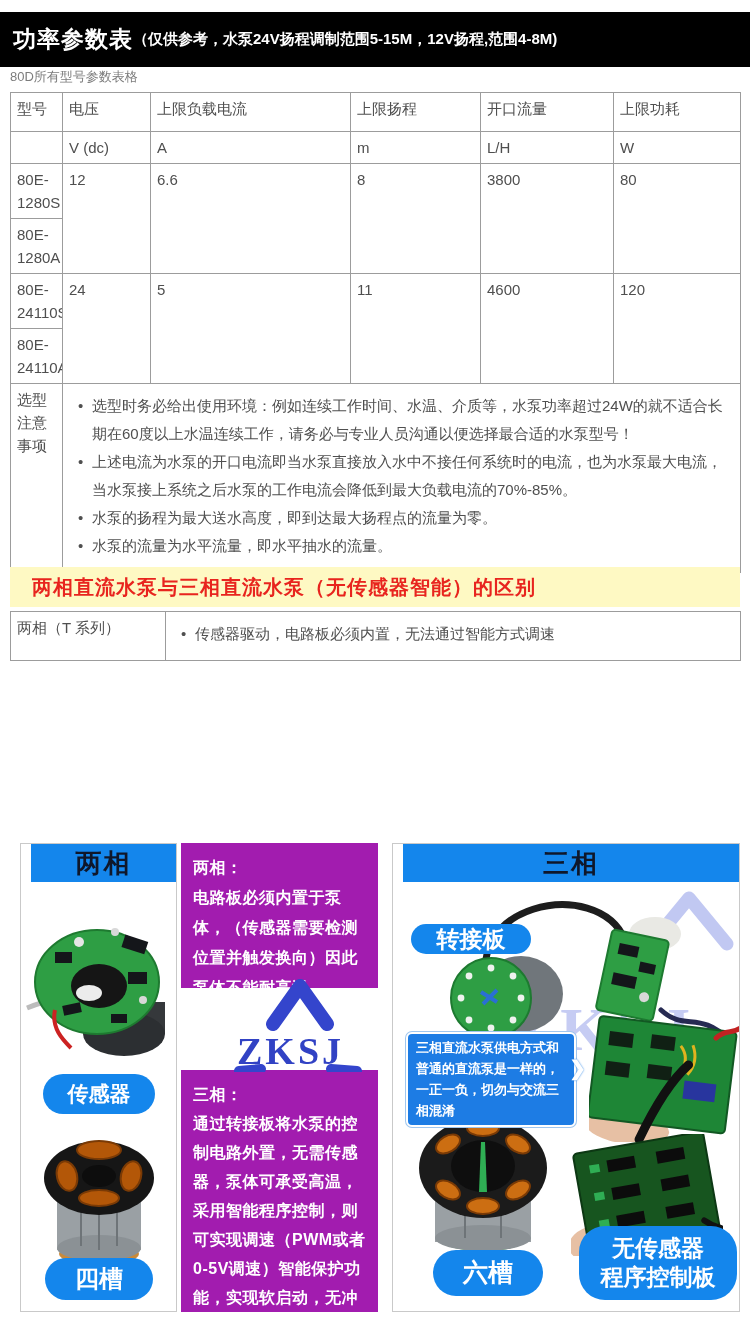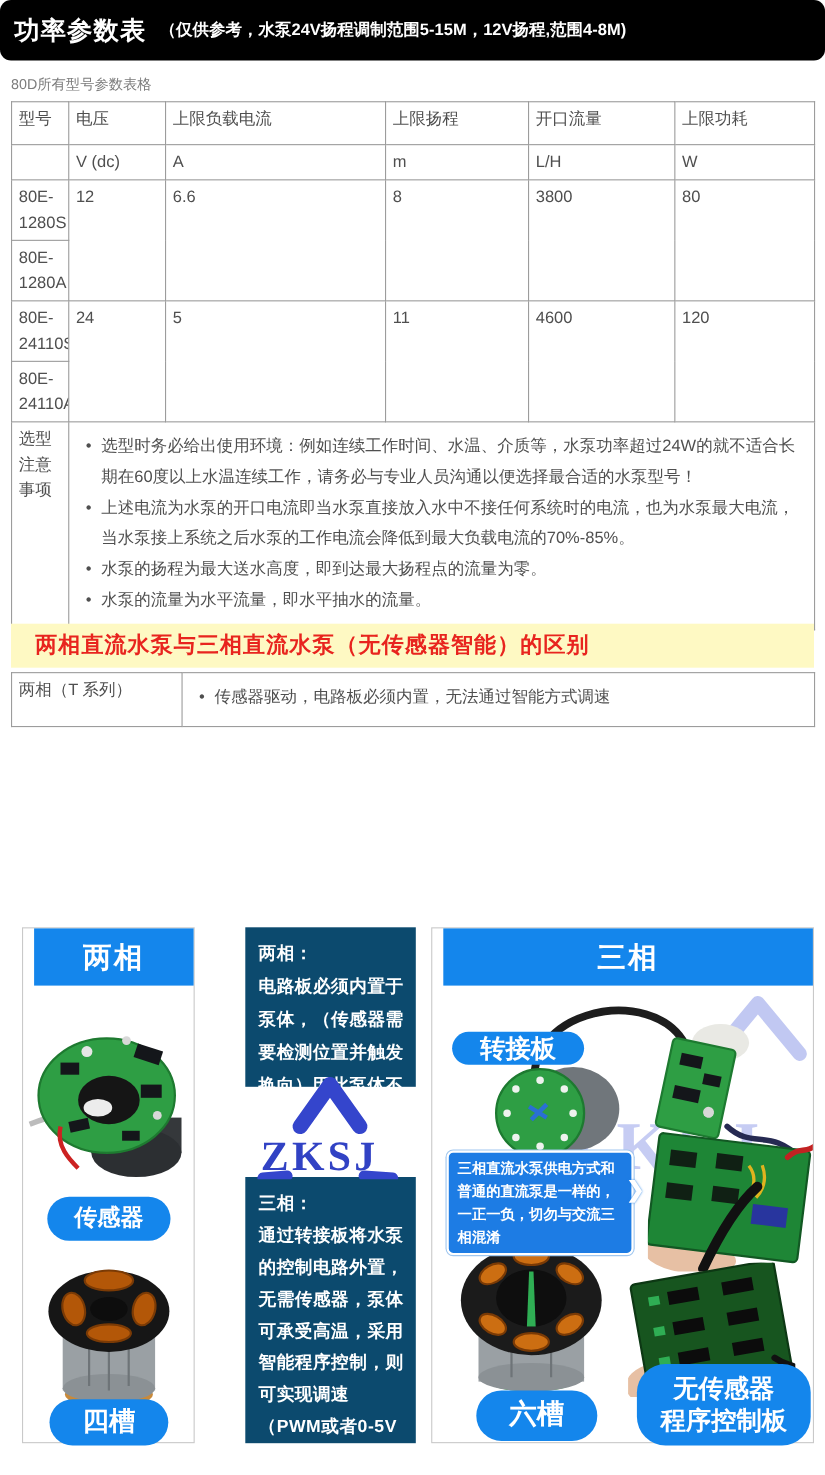--- a/index.html
+++ b/index.html
@@ -2,22 +2,22 @@
 <html><head>
 <meta charset="utf-8">
 <style>
   html,body { margin:0; padding:0; background:#ffffff; }
   .page {
     position:relative; width:750px; height:1341px; background:#fff;
     font-family:"Liberation Sans", sans-serif; overflow:hidden;
   }
   
   .topbar {
-    position:absolute; left:0; top:0; width:750px; height:55px; background:#000;
-    display:flex; align-items:center; gap:12px; padding-left:13px; box-sizing:border-box; color:#fff;border-radius:10px;
+    position:absolute; left:0; top:12px; width:750px; height:55px; background:#000;
+    display:flex; align-items:center; gap:0; padding-left:13px; box-sizing:border-box; color:#fff;
   }
   .topbar .title { font-size:23px; font-weight:bold; letter-spacing:1px; }
   .topbar .sub   { font-size:15px; font-weight:bold; }
 
   
   .caption { position:absolute; left:10px; top:68px; font-size:13px; color:#7c7c7c; }
   table.grid {
     border-collapse:collapse; table-layout:fixed; font-size:15px; color:#4f4f4f;
     background:#fff;
   }
@@ -39,30 +39,30 @@
     background:#fef9c3; color:#e8241e; font-size:20px; font-weight:bold;
     line-height:40px; padding-left:22px; letter-spacing:1px;
   }
   .cmp { position:absolute; left:10px; top:611px; width:730px; }
   .cmp .r1 td { height:38px; }
   .cmp .r2 td { height:162px; }
 
   
   .panel { position:absolute; background:#fff; border:1px solid #c9c9c9; box-sizing:border-box; }
   .blue-head {
-    background:#1486ec; color:#ffffff; font-weight:bold; font-size:26px; height:52px;
+    background:#1486ec; color:#0f172a; font-weight:bold; font-size:26px; height:38px;
     display:flex; align-items:center; justify-content:center; letter-spacing:2px;margin-left:10px;
   }
   .pill {
     background:#1486ec; color:#fff; font-weight:bold; text-align:center; border-radius:26px;
     display:flex; align-items:center; justify-content:center; line-height:1.25;
   }
   .bluebox {
-    background:#0c4a6e; color:#fff; font-weight:bold; box-sizing:border-box;
-    padding:10px 10px 8px 12px; font-size:16px; line-height:30px; letter-spacing:0.5px;margin-left:42px;
+    background:#a21caf; color:#fff; font-weight:bold; box-sizing:border-box;
+    padding:10px 10px 8px 12px; font-size:16px; line-height:30px; letter-spacing:0.5px;
   }
   .left-col  { left:20px;  top:843px; width:157px; height:469px; }
   .mid-col   { position:absolute; left:181px; top:843px; width:197px; height:469px; }
   .right-col { left:392px; top:843px; width:348px; height:469px; }
   .left-body { position:relative; height:425px; display:flex; flex-direction:column; align-items:center; }
   .right-body{ position:relative; height:425px; overflow:hidden; }
   .abs { position:absolute; }
   .notebox {
     background:#1d7ce4; border:2px solid #fff; border-radius:6px; color:#fff;
     font-size:13px; font-weight:bold; line-height:21px; padding:3px 6px 4px 8px;

